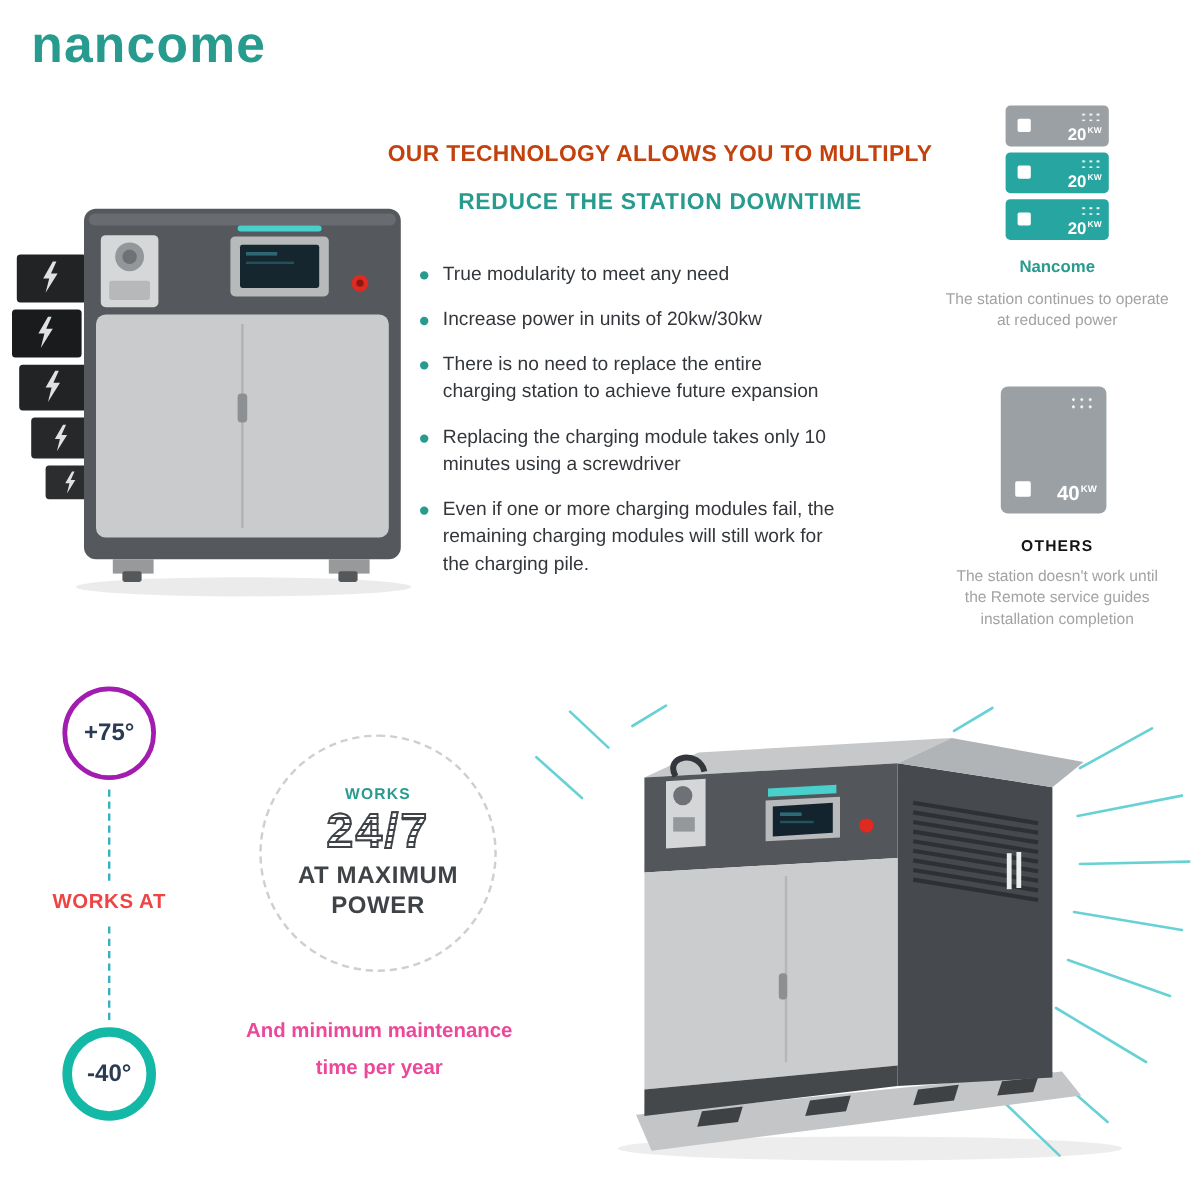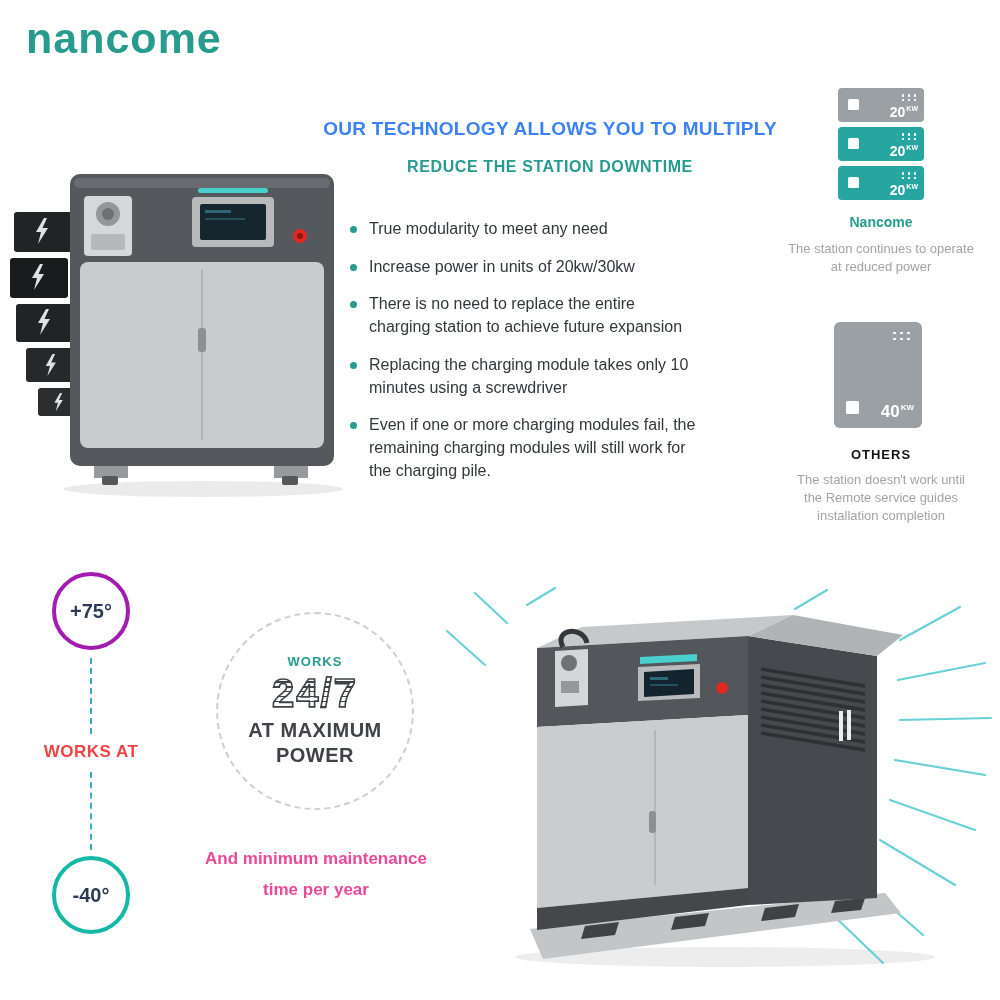--- a/index.html
+++ b/index.html
@@ -15,25 +15,25 @@
 
   .logo {
     left:26px; top:14px;
     font-size:43px; font-weight:800;
     color:#279b8e; letter-spacing:1px;
   }
 
   .headline {
     left:250px; top:118px; width:600px;
     text-align:center; font-size:19px; font-weight:700;
-    color:#3b82f6; letter-spacing:.3px;
+    color:#c2410c; letter-spacing:.3px;
   }
   .subheadline {
     left:250px; top:158px; width:600px;
-    text-align:center; font-size:16px; font-weight:700;
+    text-align:center; font-size:19px; font-weight:700;
     color:#279b8e; letter-spacing:.6px;
   }
 
   .bullets { left:350px; top:218px; width:448px; list-style:none; }
   .bullets li {
     position:relative; padding-left:19px;
     font-size:16px; line-height:1.42; color:#33373b;
     margin-bottom:15px; white-space:pre-line;
   }
   .bullets li::before {
@@ -87,21 +87,21 @@
     font-size:13px; font-weight:700; color:#141414; letter-spacing:1px;
   }
   .others-caption { left:764px; top:471px; width:234px; }
 
   .temp-circle {
     width:78px; height:78px; border-radius:50%; background:#fff;
     display:flex; align-items:center; justify-content:center;
     font-size:20px; font-weight:700; color:#2b3a55;
   }
   .temp-hot  { left:52px; top:572px; border:4px solid #a21caf; }
-  .temp-cold { left:52px; top:856px; border:4px solid #14b8a6;text-align:center; }
+  .temp-cold { left:52px; top:856px; border:8px solid #14b8a6;text-align:center; }
   .dash-line { width:0; border-left:2px dashed #38b0bd; }
   .dash-1 { left:90px; top:658px; height:76px; }
   .dash-2 { left:90px; top:772px; height:78px; }
   .works-at {
     left:22px; top:742px; width:138px; text-align:center;
     font-size:17px; font-weight:700; color:#ef4444; letter-spacing:.5px;
   }
 
   .badge {
     left:216px; top:612px; width:198px; height:198px;

